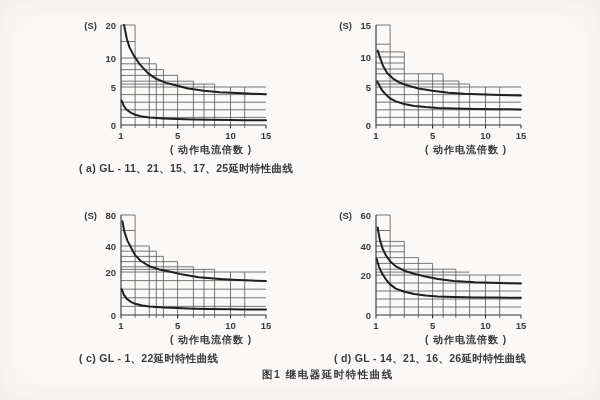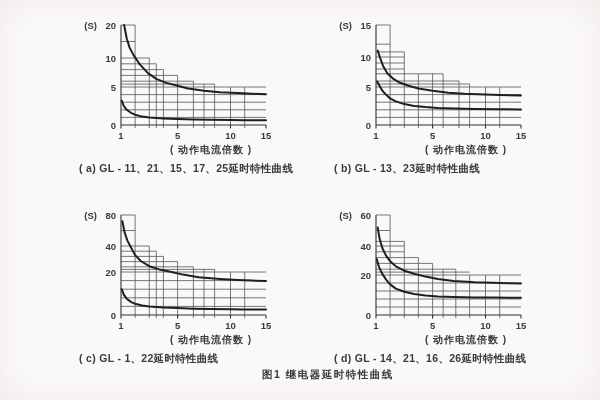--- a/index.html
+++ b/index.html
@@ -120,21 +120,20 @@
           <text x="61" y="52.5" text-anchor="end">10</text>
           <text x="61" y="20.5" text-anchor="end">15</text>
           <text x="66.0" y="131" text-anchor="middle">1</text>
           <text x="122.6" y="131" text-anchor="middle">5</text>
           <text x="175.5" y="131" text-anchor="middle">10</text>
           <text x="211.0" y="131" text-anchor="middle">15</text>
         </g>
         <text x="42" y="21" text-anchor="end" class="tick">(S)</text>
       </svg>
     <div class="xlabel">( 动作电流倍数 )</div>
-    <div class="caption">( b) GL - 13、23延时特性曲线</div>
   </div>
 
   <div class="chart-block" style="left:55px;top:198px;">
     <svg width="250" height="150">
         <g stroke="#565656" stroke-width="0.8">
           <line x1="66" y1="17.0" x2="80.1" y2="17.0"></line>
           <line x1="66" y1="32.5" x2="80.1" y2="32.5"></line>
           <line x1="66" y1="48.0" x2="94.3" y2="48.0"></line>
           <line x1="66" y1="53.2" x2="101.3" y2="53.2"></line>
           <line x1="66" y1="58.4" x2="108.4" y2="58.4"></line>

